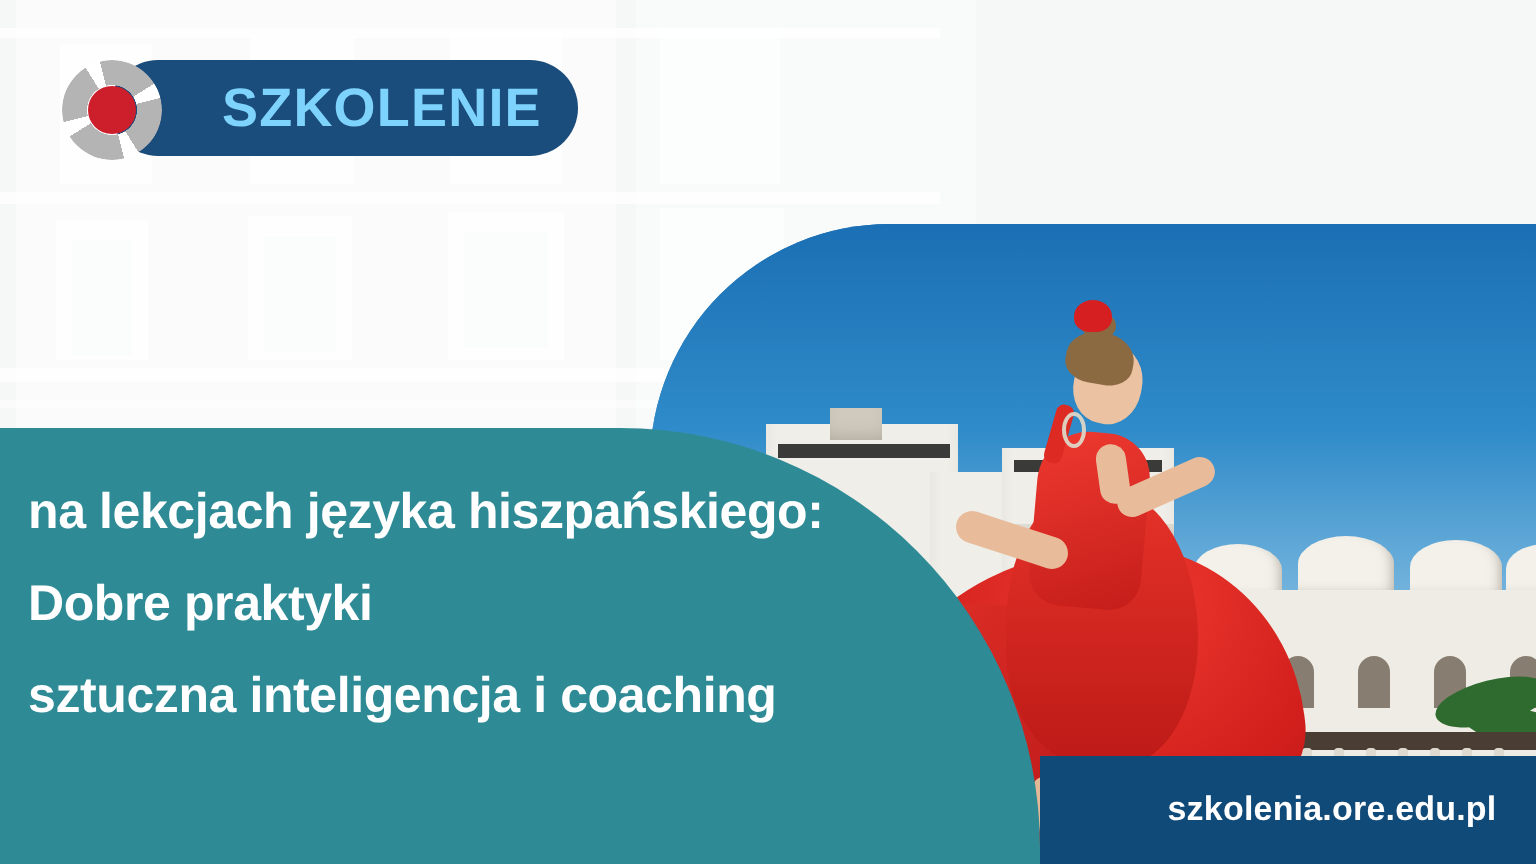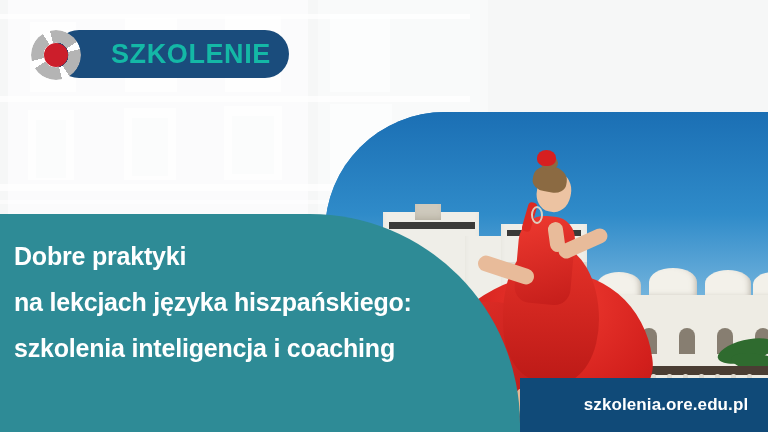--- a/index.html
+++ b/index.html
@@ -236,21 +236,21 @@
   .badge {
     position:absolute;
     left:55px; top:30px;
     width:234px; height:48px;
     background:#1a4c7c;
     border-radius:24px;
     display:flex;
     align-items:center;
   }
   .badge-label {
-    color:#14b8a6;
+    color:#7dd3fc;
     font-size:27px;
     font-weight:bold;
     letter-spacing:.6px;
     margin-left:56px;
   }
   .logo-mark {
     position:absolute;
     left:31px; top:30px;
     width:50px; height:50px;
   }
@@ -362,23 +362,23 @@
       <div class="hair"></div>
       <div class="bun"></div>
       <div class="flower"></div>
       <div class="leg"></div>
     </div>
   </div>
 
   <div class="teal-panel"></div>
 
   <div class="title">
+    <span class="ln">na lekcjach języka hiszpańskiego:</span>
     <span class="ln">Dobre praktyki</span>
-    <span class="ln">na lekcjach języka hiszpańskiego:</span>
-    <span class="ln">szkolenia inteligencja i coaching</span>
+    <span class="ln">sztuczna inteligencja i coaching</span>
   </div>
 
   <div class="footer-bar">
     <span class="footer-url">szkolenia.ore.edu.pl</span>
   </div>
 
   <div class="badge">
     <span class="badge-label">SZKOLENIE</span>
   </div>
   <div class="logo-mark">

